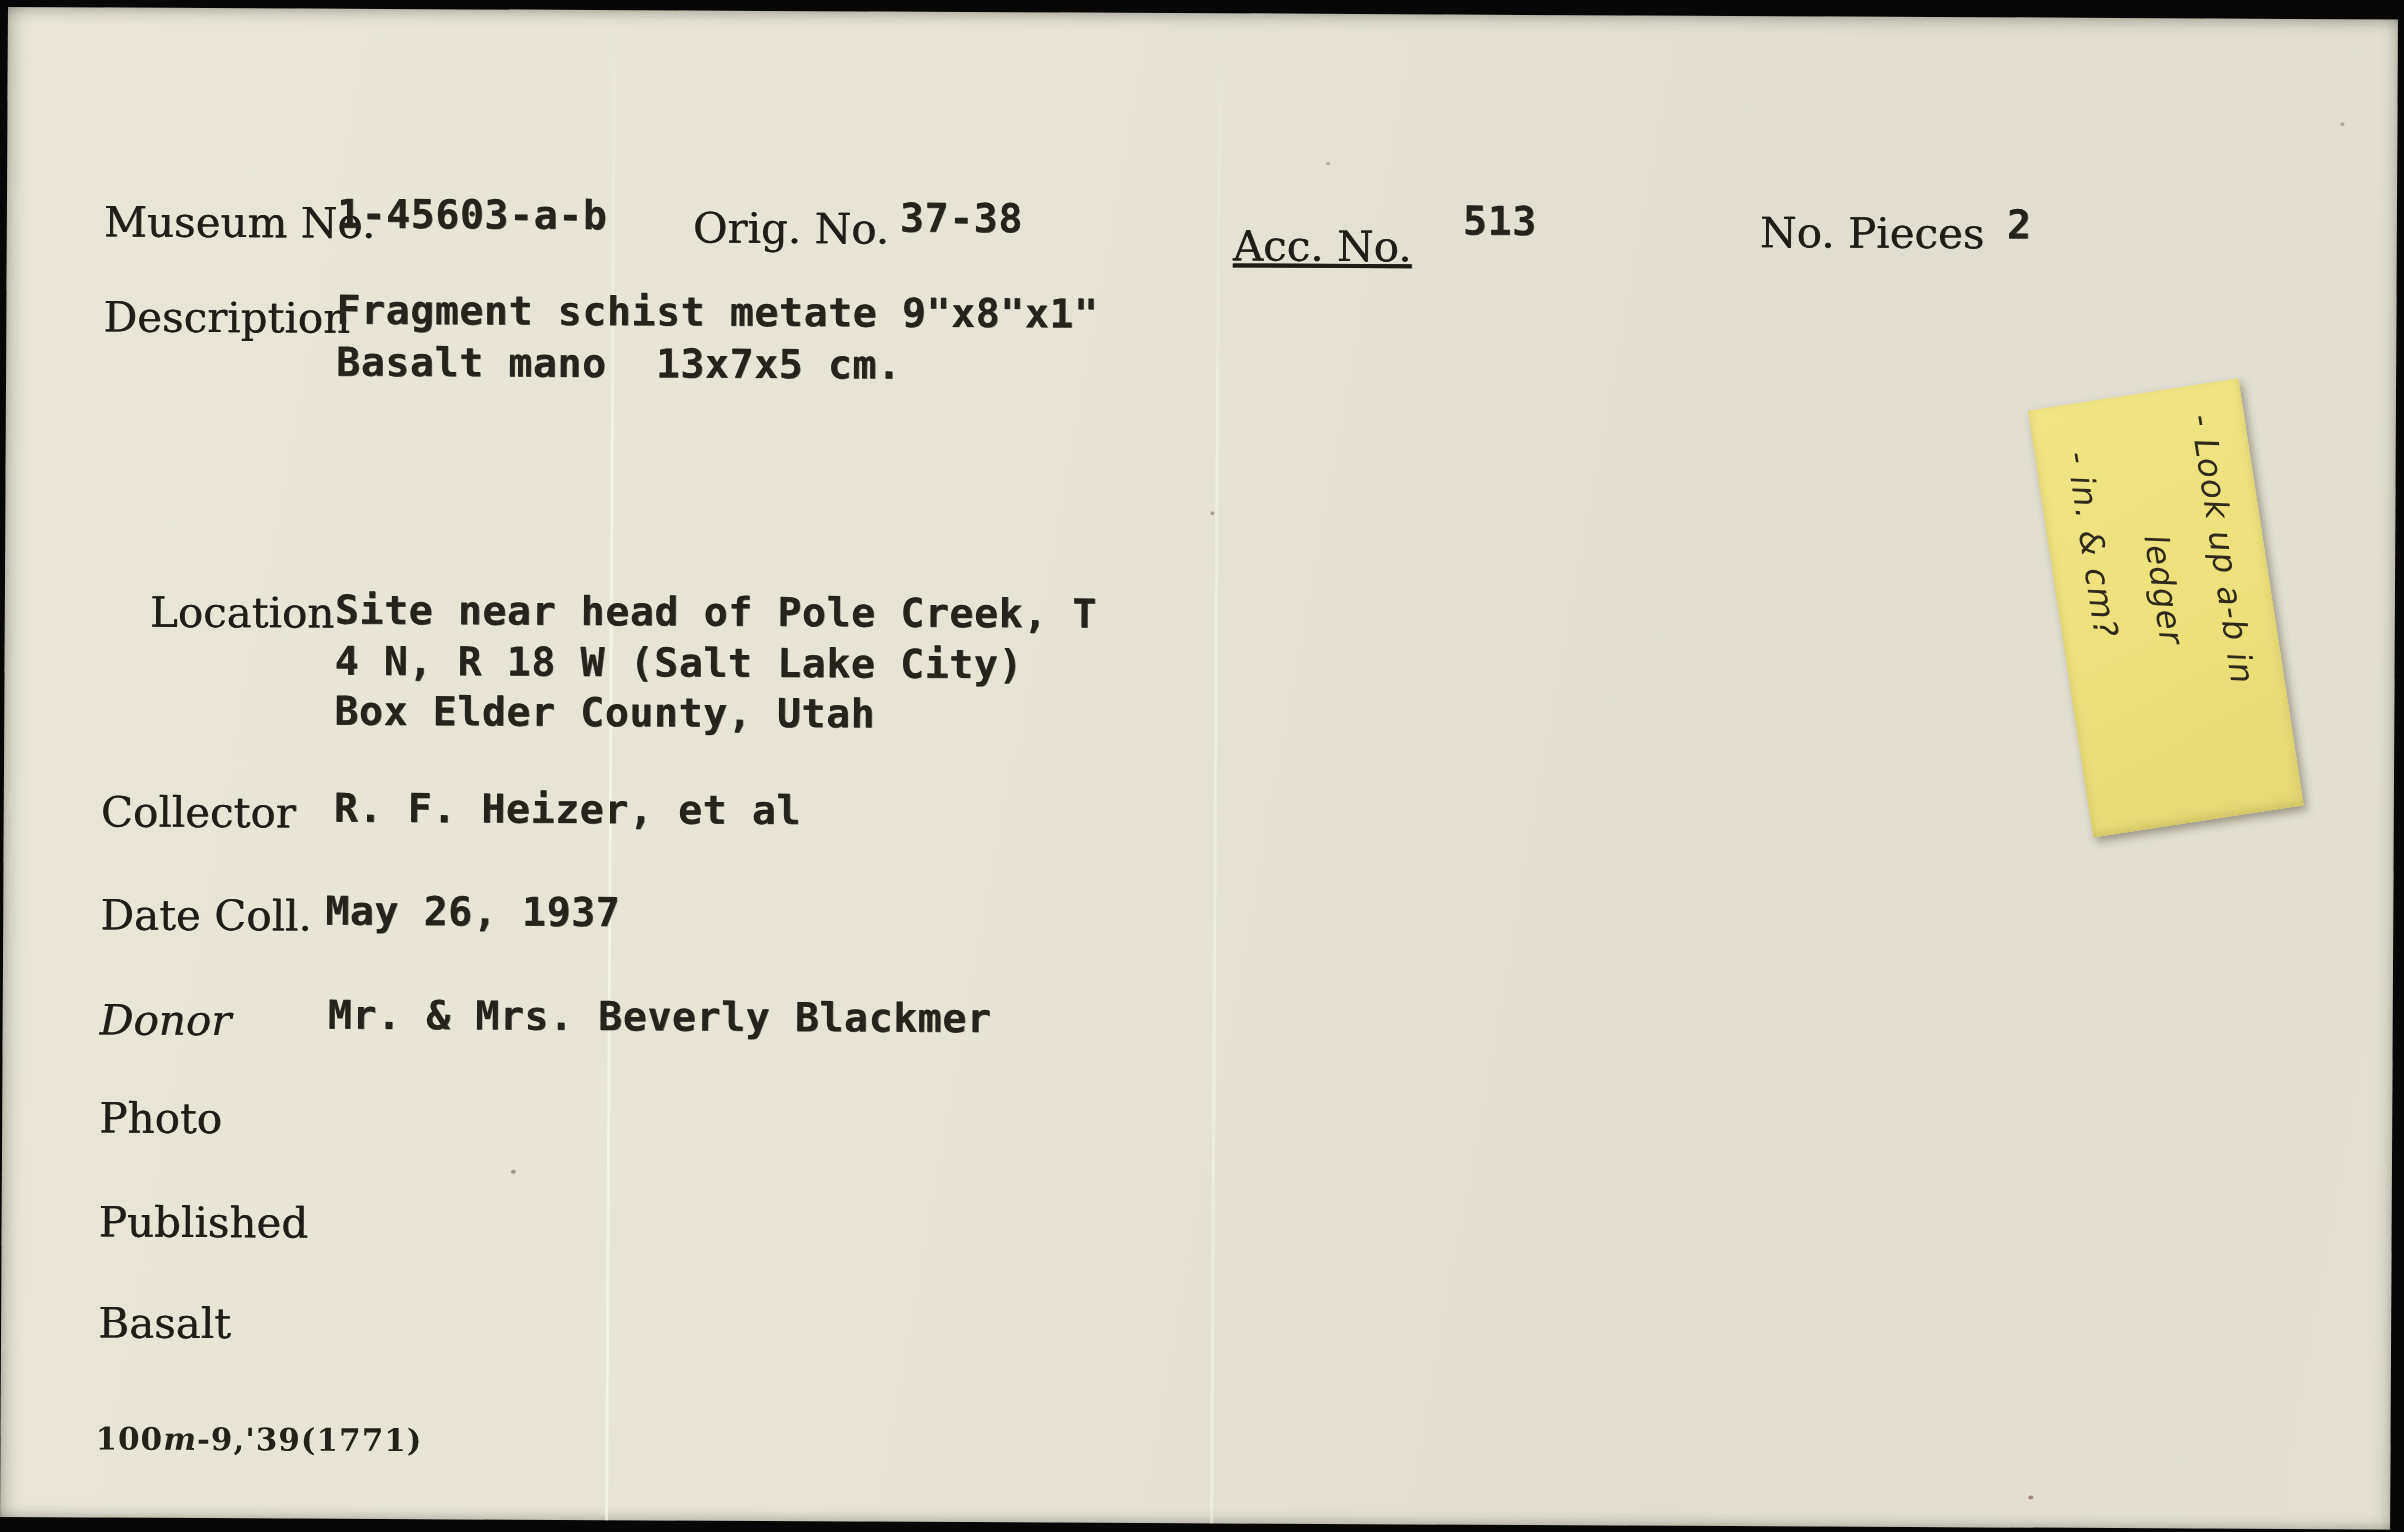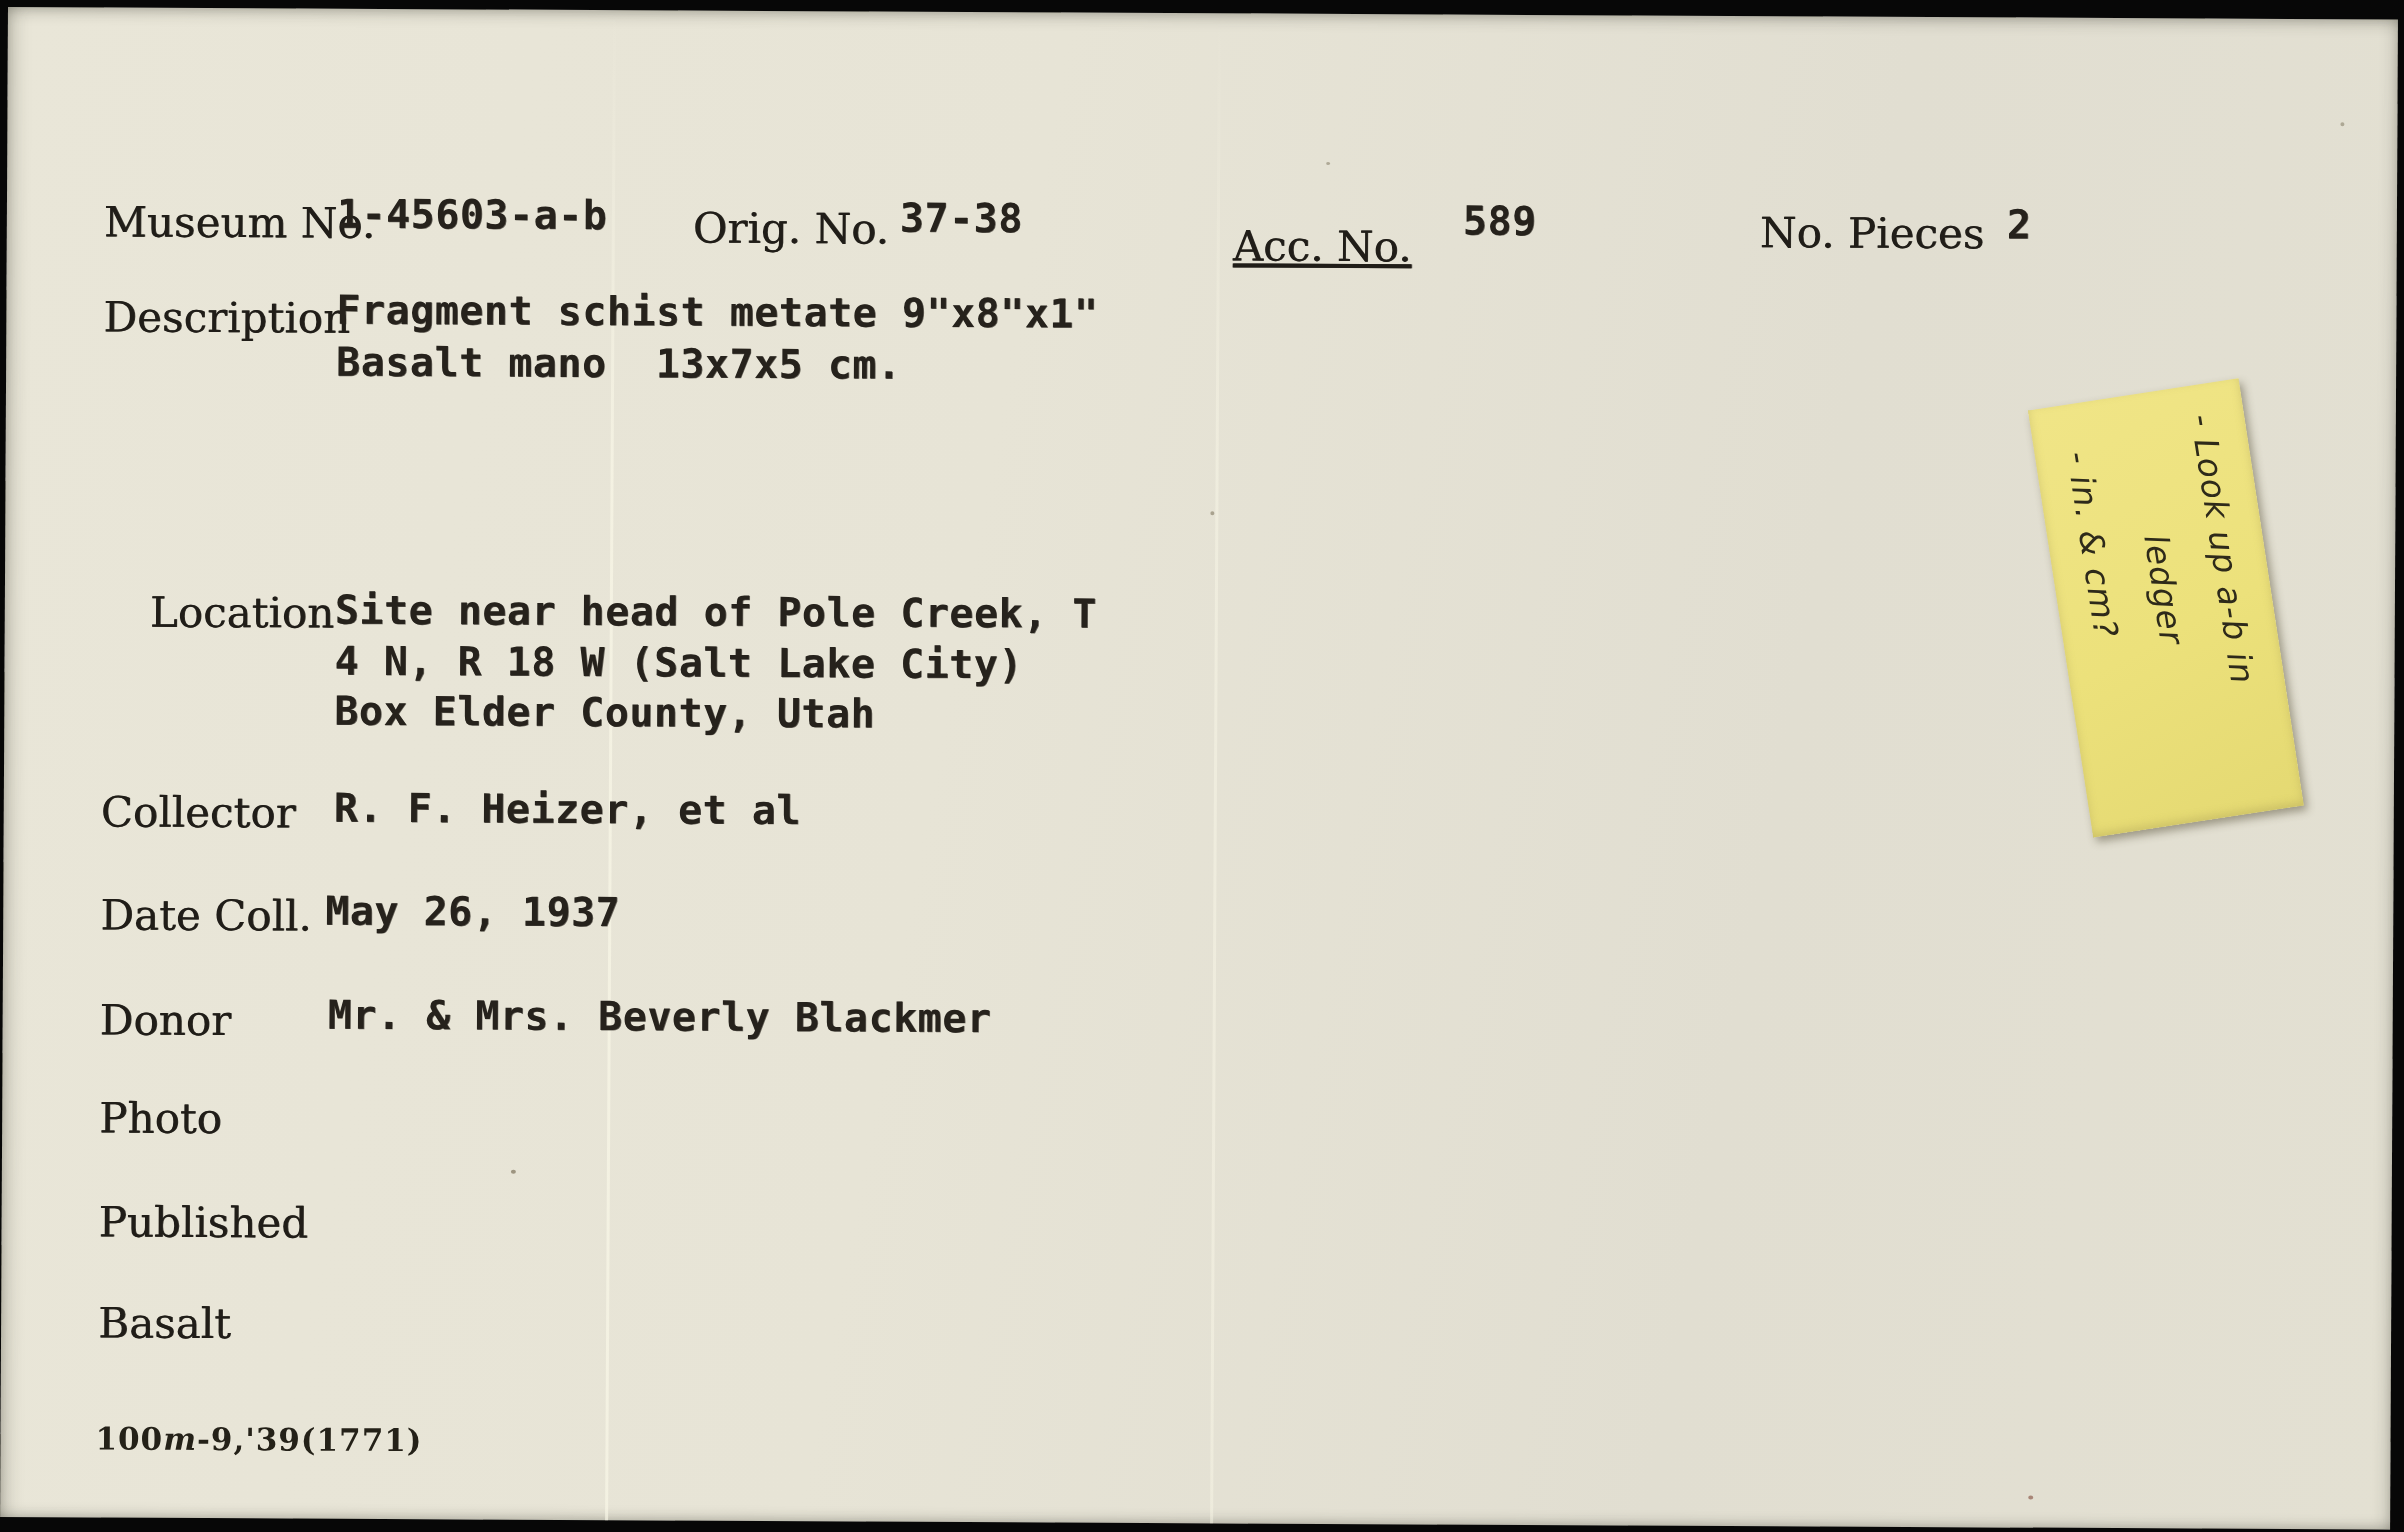--- a/index.html
+++ b/index.html
@@ -123,41 +123,41 @@
   <div class="speck" style="left:2333px; top:103px; width:4px; height:4px; background:rgba(96,84,58,0.40);"></div>
   <div class="speck" style="left:2028px; top:1478px; width:5px; height:4px; background:rgba(120,60,45,0.55);"></div>
 
   <span class="label" style="left:97px; top:194px;">Museum No.</span>
   <span class="typed" style="left:330px; top:185px;">1-45603-a-b</span>
 
   <span class="label" style="left:686px; top:197px;">Orig. No.</span>
   <span class="typed" style="left:893px; top:186px;">37-38</span>
 
   <span class="label" style="left:1226px; top:212px;text-decoration:underline;">Acc. No.</span>
-  <span class="typed" style="left:1456px; top:186px;">589</span>
+  <span class="typed" style="left:1456px; top:186px;">513</span>
 
   <span class="label" style="left:1753px; top:196px;">No. Pieces</span>
   <span class="typed" style="left:2000px; top:187px;">2</span>
 
   <span class="label" style="left:97px; top:289px;">Description</span>
   <span class="typed" style="left:330px; top:281px;">Fragment schist metate 9"x8"x1"</span>
   <span class="typed" style="left:330px; top:333px;">Basalt mano  13x7x5 cm.</span>
 
   <span class="label" style="left:97px; top:584px;margin-left:48px;">Location</span>
   <span class="typed" style="left:330px; top:581px;">Site near head of Pole Creek, T</span>
   <span class="typed" style="left:330px; top:632px;">4 N, R 18 W (Salt Lake City)</span>
   <span class="typed" style="left:330px; top:682px;">Box Elder County, Utah</span>
 
   <span class="label" style="left:97px; top:784px;">Collector</span>
   <span class="typed" style="left:330px; top:779px;">R. F. Heizer, et al</span>
 
   <span class="label" style="left:97px; top:887px;">Date Coll.</span>
   <span class="typed" style="left:322px; top:882px;">May 26, 1937</span>
 
-  <span class="label" style="left:97px; top:992px;">Donor</span>
+  <span class="label" style="left:97px; top:992px;font-style:italic;">Donor</span>
   <span class="typed" style="left:325px; top:986px;">Mr. &amp; Mrs. Beverly Blackmer</span>
 
   <span class="label" style="left:97px; top:1090px;">Photo</span>
   <span class="label" style="left:97px; top:1194px;">Published</span>
   <span class="label" style="left:97px; top:1295px;">Basalt</span>
 
   <div class="footer">
     <span>100</span><span class="it">m</span><span>-9,'39(1771)</span>
   </div>
 

